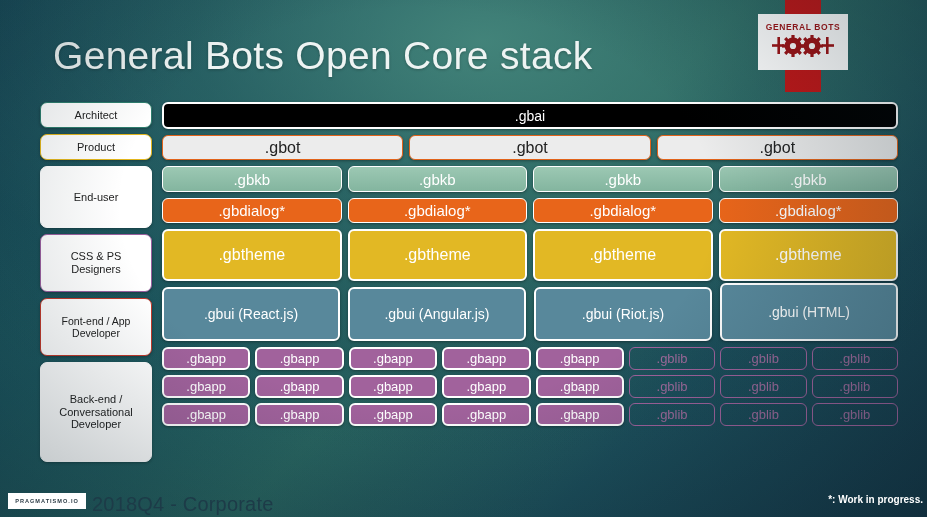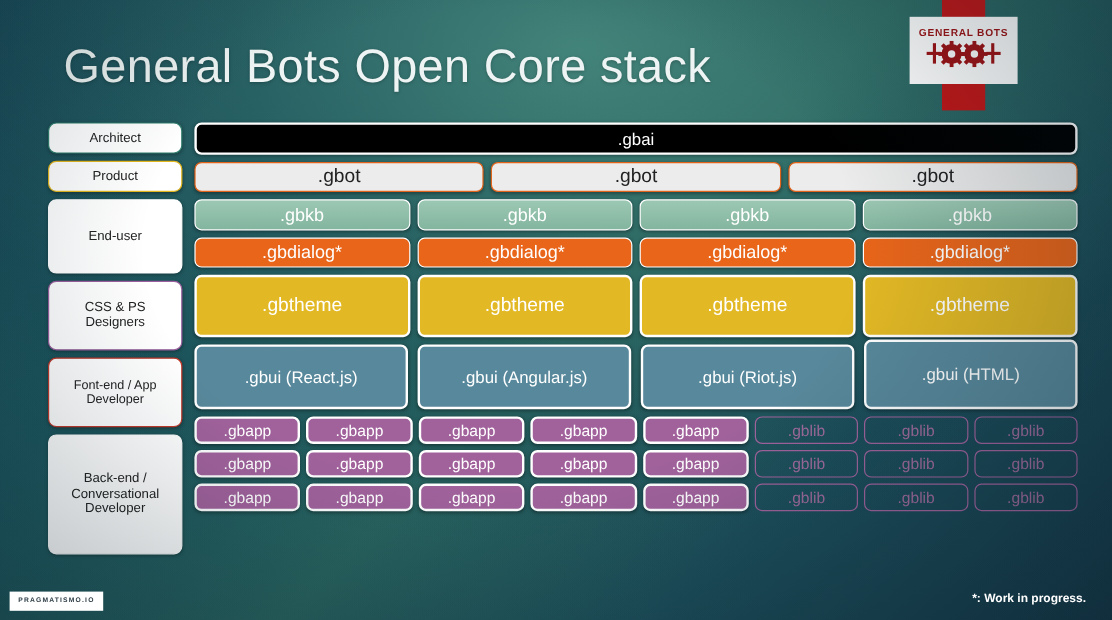--- a/index.html
+++ b/index.html
@@ -83,21 +83,21 @@
   .pragma{
     position:absolute;left:8px;bottom:8px;width:78px;height:16px;background:#ffffff;
     display:flex;align-items:center;justify-content:center;
   }
   .pragma span{font-size:5.6px;letter-spacing:1px;color:#2b3b45;font-weight:bold;
     font-family:"Liberation Sans",sans-serif;}
   .footer-text{
     position:absolute;left:92px;bottom:1px;font-size:20px;color:#1d3b48;letter-spacing:.2px;
   }
   .wip{
-    position:absolute;right:22px;bottom:12px;font-size:10px;color:#ffffff;font-weight:bold;
+    position:absolute;right:4px;bottom:12px;font-size:10px;color:#ffffff;font-weight:bold;
   }
 </style>
 </head>
 <body>
 
 <div class="slide">
 
   <div class="logo-wrap">
     <div class="logo-bar"></div>
     <div class="logo-card">
@@ -328,16 +328,17 @@
     </div>
 
   </div>
 
   <div class="vignette"></div>
 
   <div class="footer">
     <div class="pragma">
       <span>PRAGMATISMO.IO</span>
     </div>
+    <div class="footer-text">2018Q4 - Corporate</div>
     <div class="wip">*: Work in progress.</div>
   </div>
 
 </div>
 
 </body></html>

